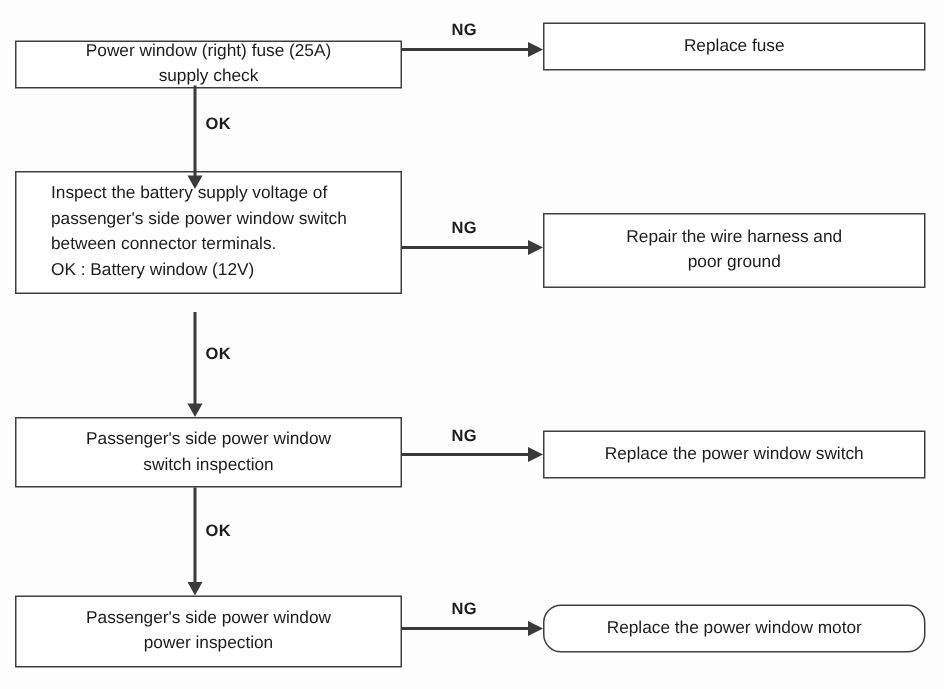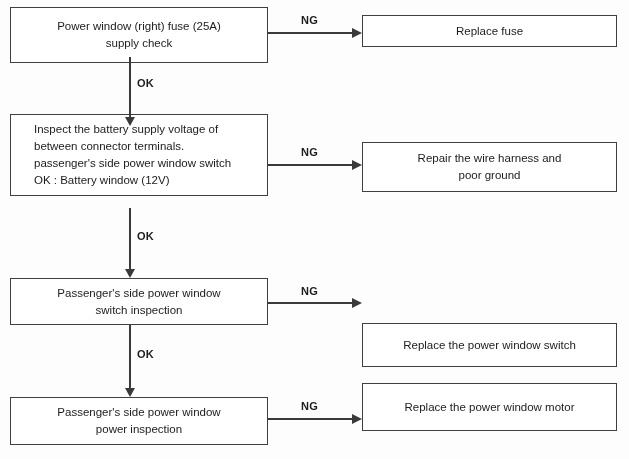--- a/index.html
+++ b/index.html
@@ -27,30 +27,30 @@
     flex-direction: column;
     justify-content: center;
     align-items: center;
     font-size: 11.5px;
     line-height: 17px;
     text-align: center;
   }
   .box .line { white-space: nowrap; }
   
   .step { left: 10px; width: 258px; }
-  .s1 { top: 7px;  height: 56px; }
+  .s1 { top: 27px;  height: 32px; }
   .s2 { top: 114px; height: 82px; align-items: flex-start; text-align: left; padding: 0 23px; }
   .s3 { top: 278px; height: 47px; }
   .s4 { top: 397px; height: 48px; }
   
   .result { left: 362px; width: 255px; }
   .r1 { top: 15px;  height: 32px; }
   .r2 { top: 142px; height: 50px; }
-  .r3 { top: 287px; height: 44px; margin-top: 36px; }
-  .r4 { top: 383px; height: 48px; }
+  .r3 { top: 287px; height: 32px; }
+  .r4 { top: 403px; height: 32px; border-radius: 12px; }
   
   .vline {
     position: absolute;
     left: 129px;
     width: 1.5px;
     background: var(--line);
   }
   .v1 { top: 57px;  height: 61px; }
   .v2 { top: 208px; height: 62px; }
   .v3 { top: 325px; height: 64px; }
@@ -109,22 +109,22 @@
 
 <div class="canvas">
 
   <div class="box step s1">
     <div class="line">Power window (right) fuse (25A)</div>
     <div class="line">supply check</div>
   </div>
 
   <div class="box step s2">
     <div class="line">Inspect the battery supply voltage of</div>
+    <div class="line">passenger's side power window switch</div>
     <div class="line">between connector terminals.</div>
-    <div class="line">passenger's side power window switch</div>
     <div class="line">OK : Battery window (12V)</div>
   </div>
 
   <div class="box step s3">
     <div class="line">Passenger's side power window</div>
     <div class="line">switch inspection</div>
   </div>
 
   <div class="box step s4">
     <div class="line">Passenger's side power window</div>

